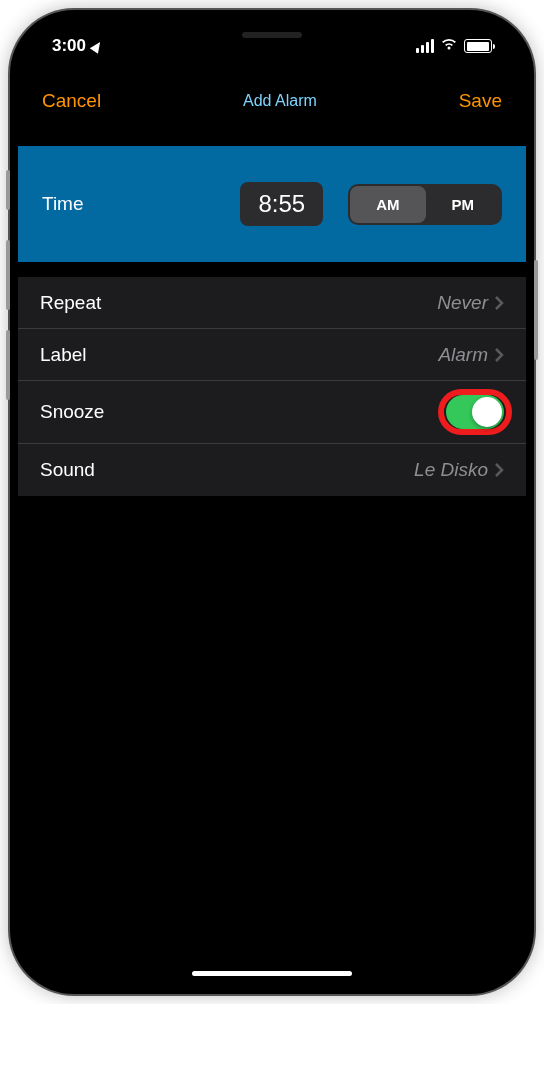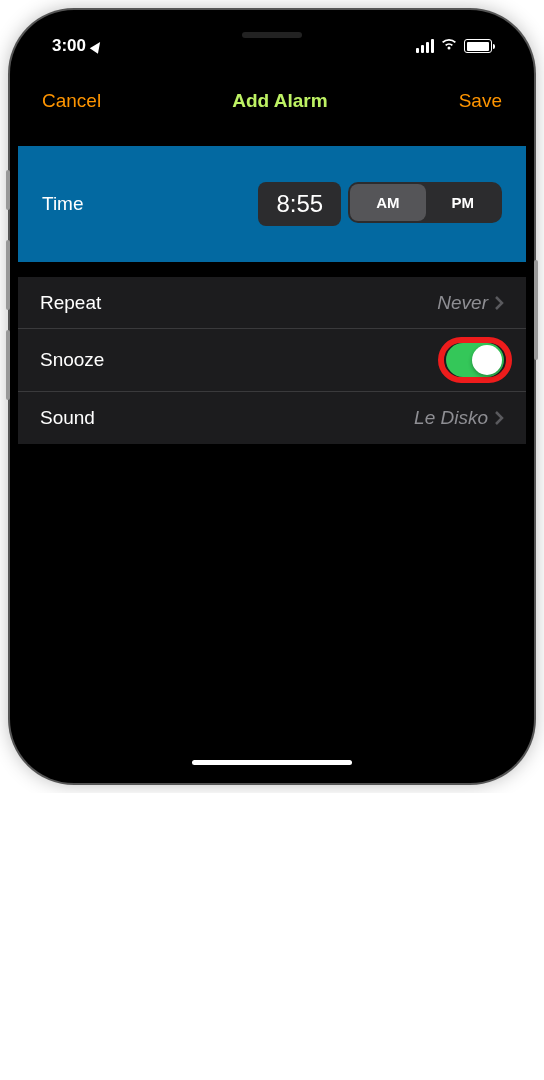--- a/index.html
+++ b/index.html
@@ -6,21 +6,21 @@
     body {
       background: #fff;
       font-family: -apple-system, BlinkMacSystemFont, 'Segoe UI', sans-serif;
       display: flex;
       justify-content: center;
       align-items: flex-start;
       padding: 10px;
     }
     .phone-frame {
       width: 524px;
-      height: 773px;
+      height: 984px;
       background: #000;
       border-radius: 64px;
       padding: 8px;
       box-shadow: 0 0 0 2px #555, 0 0 20px rgba(0,0,0,0.3);
       position: relative;
     }
     .phone-side-btn {
       position: absolute;
       background: #999;
       border-radius: 2px;
@@ -97,34 +97,34 @@
     .battery-fill { width: 22px; height: 9px; background: #fff; margin-left: 1.5px; border-radius: 1px; }
 
     .nav-bar {
       height: 70px;
       display: flex;
       align-items: center;
       justify-content: space-between;
       padding: 0 24px;
     }
     .nav-btn { color: #ff9500; font-size: 19px; cursor: pointer; }
-    .nav-title { color: #bef264; font-size: 19px; font-weight: 700; }
+    .nav-title { color: #7dd3fc; font-size: 16px; font-weight: 400; }
 
     .content { background: #000; }
 
     .time-section {
       background: #0369a1;
       padding: 36px 24px;
       display: flex;
       align-items: center;
       justify-content: space-between;
       margin-top: 10px;
     }
     .time-label { color: #fff; font-size: 19px; font-weight: 500; }
-    .time-controls { display: flex; align-items: flex-start; gap: 7px; }
+    .time-controls { display: flex; align-items: center; gap: 25px; }
     .time-value {
       background: #2c2c2e;
       color: #fff;
       font-size: 24px;
       padding: 8px 18px;
       border-radius: 8px;
       min-width: 82px;
       text-align: center;
     }
     .ampm-segment {
@@ -268,20 +268,31 @@
           <span class="row-right">
             <span class="row-value">Never</span>
             <span class="chevron">
               <svg viewBox="0 0 10 16" fill="none" stroke="#5a5a5e" stroke-width="2.5">
                   <path d="M2 2l6 6-6 6"></path>
                 </svg>
             </span>
           </span>
         </div>
 
+        <div class="setting-row">
+          <span class="row-label">Label</span>
+          <span class="row-right">
+            <span class="row-value">Alarm</span>
+            <span class="chevron">
+              <svg viewBox="0 0 10 16" fill="none" stroke="#5a5a5e" stroke-width="2.5">
+                  <path d="M2 2l6 6-6 6"></path>
+                </svg>
+            </span>
+          </span>
+        </div>
 
         <div class="setting-row">
           <span class="row-label">Snooze</span>
           <span class="toggle-wrap">
             <div class="toggle-highlight"></div>
             <div class="toggle">
               <div class="toggle-knob"></div>
             </div>
           </span>
         </div>

